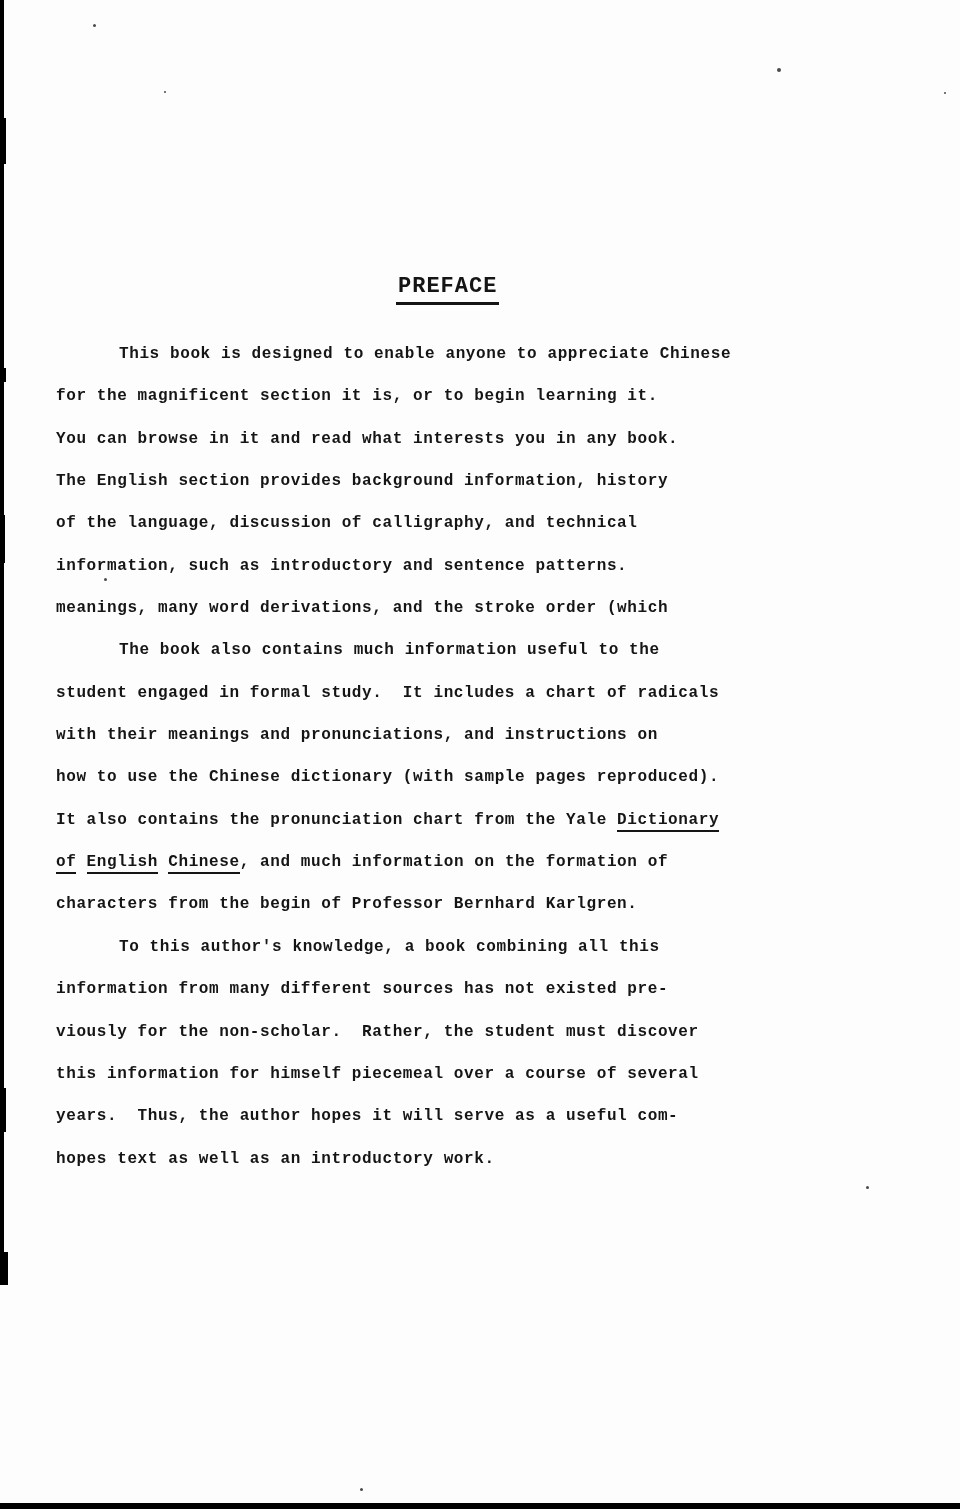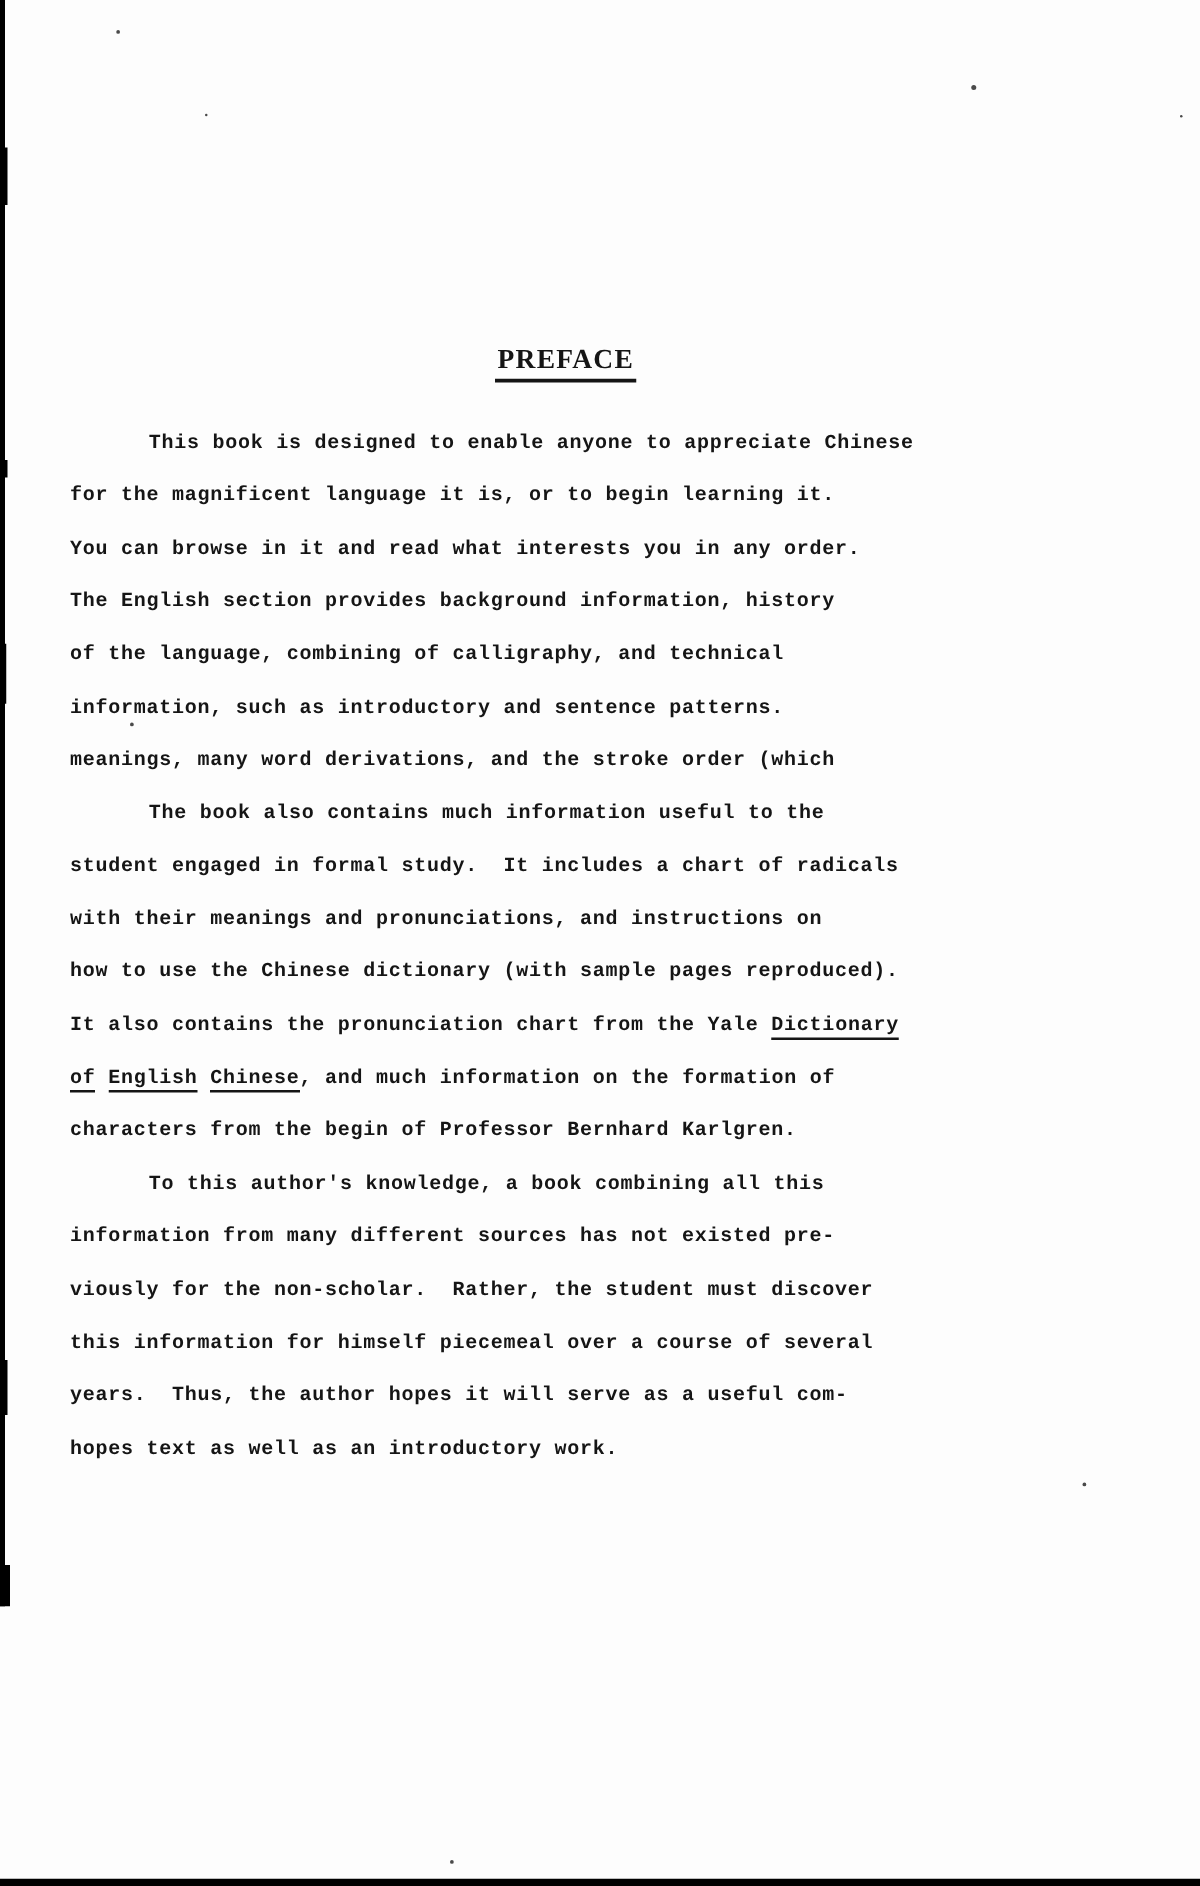--- a/index.html
+++ b/index.html
@@ -35,21 +35,20 @@
     position:absolute;background:#2a2a2a;border-radius:50%;
     opacity:.85;
   }
   
   .heading{
     position:absolute;left:396px;top:274px;
     font-size:22px;font-weight:700;letter-spacing:1px;
     display:inline-block;
     border-bottom:3px solid var(--ink);
     padding:0 2px 3px 2px;
-    font-family:Liberation Serif, serif;
   }
   .text-block{
     position:absolute;left:56px;top:333px;width:860px;
     font-size:16px;font-weight:700;letter-spacing:0.6px;
   }
   .line{
     height:42.35px;line-height:42.35px;
     white-space:pre;
   }
   .line.indent{padding-left:63px;}
@@ -76,24 +75,24 @@
     <div class="speck" style="left: 944px; top: 92px; width: 2px; height: 2px;"></div>
     <div class="speck" style="left: 104px; top: 578px; width: 3px; height: 3px;"></div>
     <div class="speck" style="left: 866px; top: 1186px; width: 3px; height: 3px;"></div>
     <div class="speck" style="left: 360px; top: 1488px; width: 3px; height: 3px;"></div>
   </div>
 
 <div class="heading">PREFACE</div>
 
 <div class="text-block" id="text-block">
     <div class="line indent"><span>This book is designed to enable anyone to appreciate Chinese</span></div>
-    <div class="line"><span>for the magnificent language it is, or to begin learning it.</span></div>
-    <div class="line"><span>You can browse in it and read what interests you in any order.</span></div>
+    <div class="line"><span>for the magnificent section it is, or to begin learning it.</span></div>
+    <div class="line"><span>You can browse in it and read what interests you in any book.</span></div>
     <div class="line"><span>The English section provides background information, history</span></div>
-    <div class="line"><span>of the language, combining of calligraphy, and technical</span></div>
+    <div class="line"><span>of the language, discussion of calligraphy, and technical</span></div>
     <div class="line"><span>information, such as introductory and sentence patterns.</span></div>
     <div class="line"><span>meanings, many word derivations, and the stroke order (which</span></div>
     <div class="line indent"><span>The book also contains much information useful to the</span></div>
     <div class="line"><span>student engaged in formal study.  It includes a chart of radicals</span></div>
     <div class="line"><span>with their meanings and pronunciations, and instructions on</span></div>
     <div class="line"><span>how to use the Chinese dictionary (with sample pages reproduced).</span></div>
     <div class="line"><span>It also contains the pronunciation chart from the Yale </span><span class="u">Dictionary</span></div>
     <div class="line"><span class="u">of</span><span> </span><span class="u">English</span><span> </span><span class="u">Chinese</span><span>, and much information on the formation of</span></div>
     <div class="line"><span>characters from the begin of Professor Bernhard Karlgren.</span></div>
     <div class="line indent"><span>To this author's knowledge, a book combining all this</span></div>

